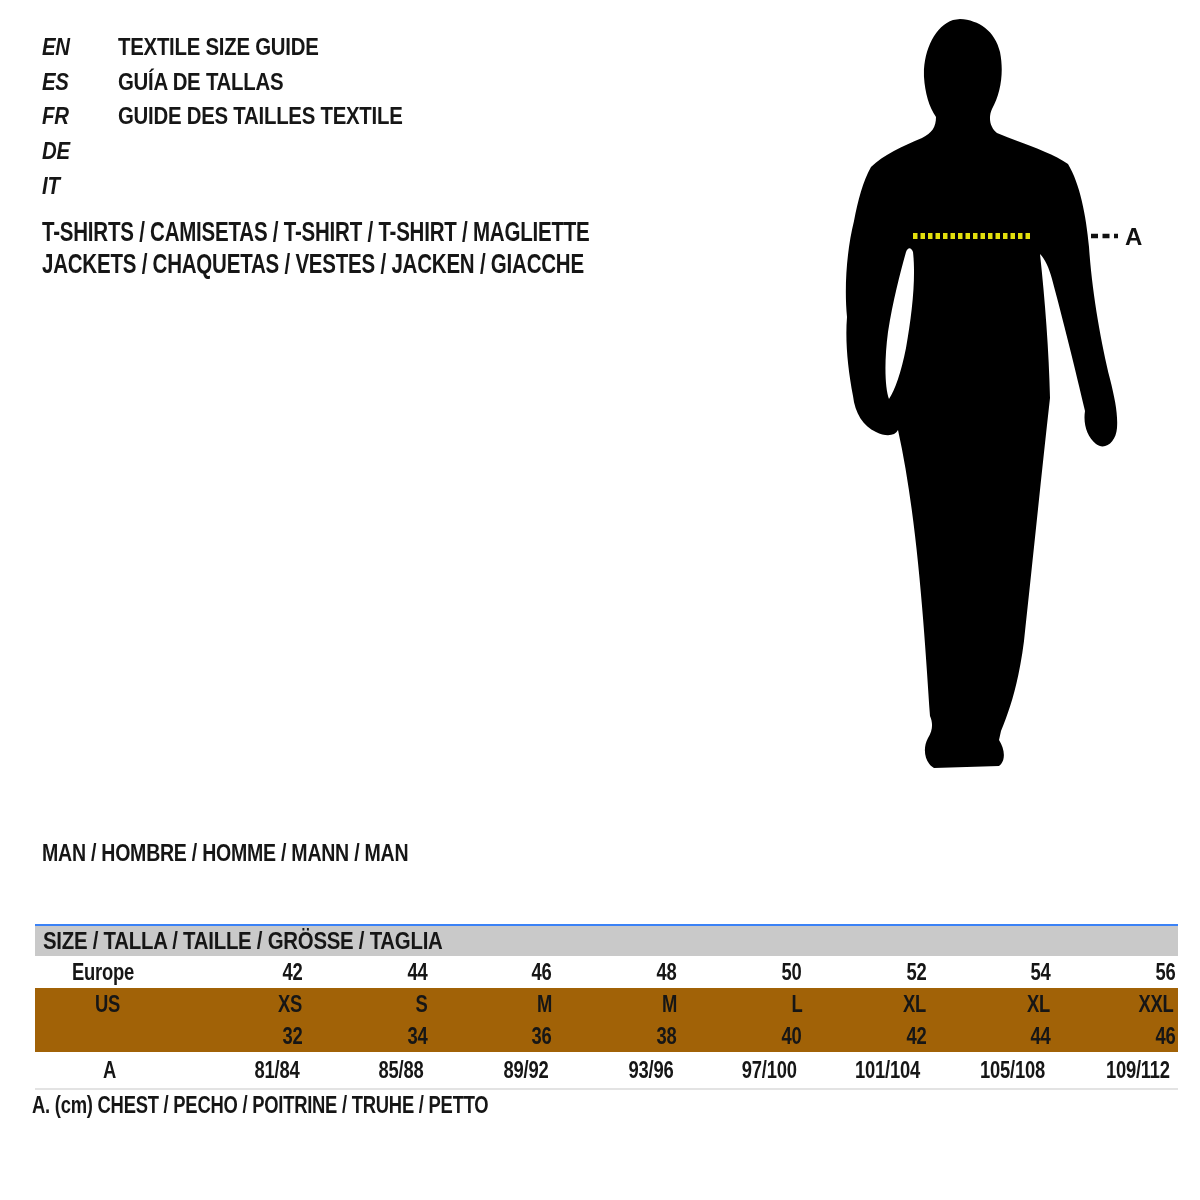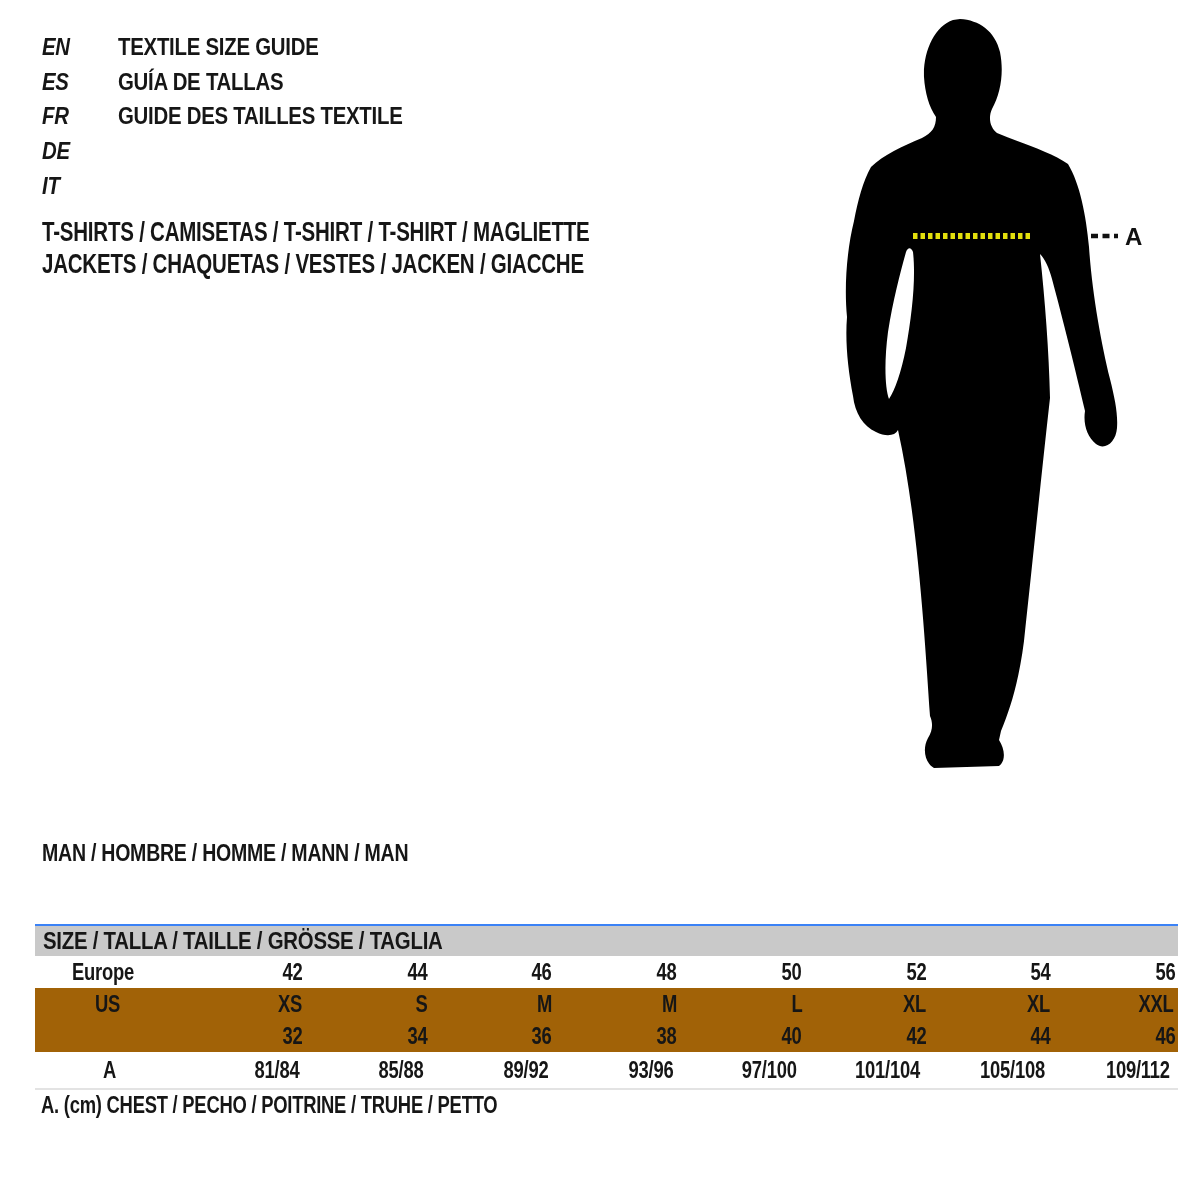--- a/index.html
+++ b/index.html
@@ -37,21 +37,21 @@
   
   #tbl{left:35px;top:891px;width:1143px;border-top:2px solid #3b82f6;margin-top:33px;}
   .tbl-header{height:30px;background:#c9c9c9;display:flex;align-items:center;padding-left:8px;font-size:24px;font-weight:700;}
   .trow{display:flex;align-items:center;height:32px;font-size:23px;font-weight:700;}
   .trow.shaded{background:#a16207;}
   .trow.last{height:36px;border-bottom:2px solid #e3e3e3;}
   .tlabel{flex:0 0 145px;width:145px;padding-left:7px;box-sizing:border-box;text-align:center;}
   .tcell{flex:1;text-align:right;}
 
   
-  #foot{left:41px;top:1093px;font-size:23px;font-weight:700;height:24px;display:flex;align-items:center;}
+  #foot{left:32px;top:1093px;font-size:23px;font-weight:700;height:24px;display:flex;align-items:center;}
 </style>
 </head>
 <body>
 
 <div>
 
   <svg id="figure-layer" class="abs" viewBox="0 0 1200 1200">
     <path fill="#000000" fill-rule="evenodd" d="M 960 19
          C 979 20 995 31 1000 52
          C 1004 72 1001 93 992 109

